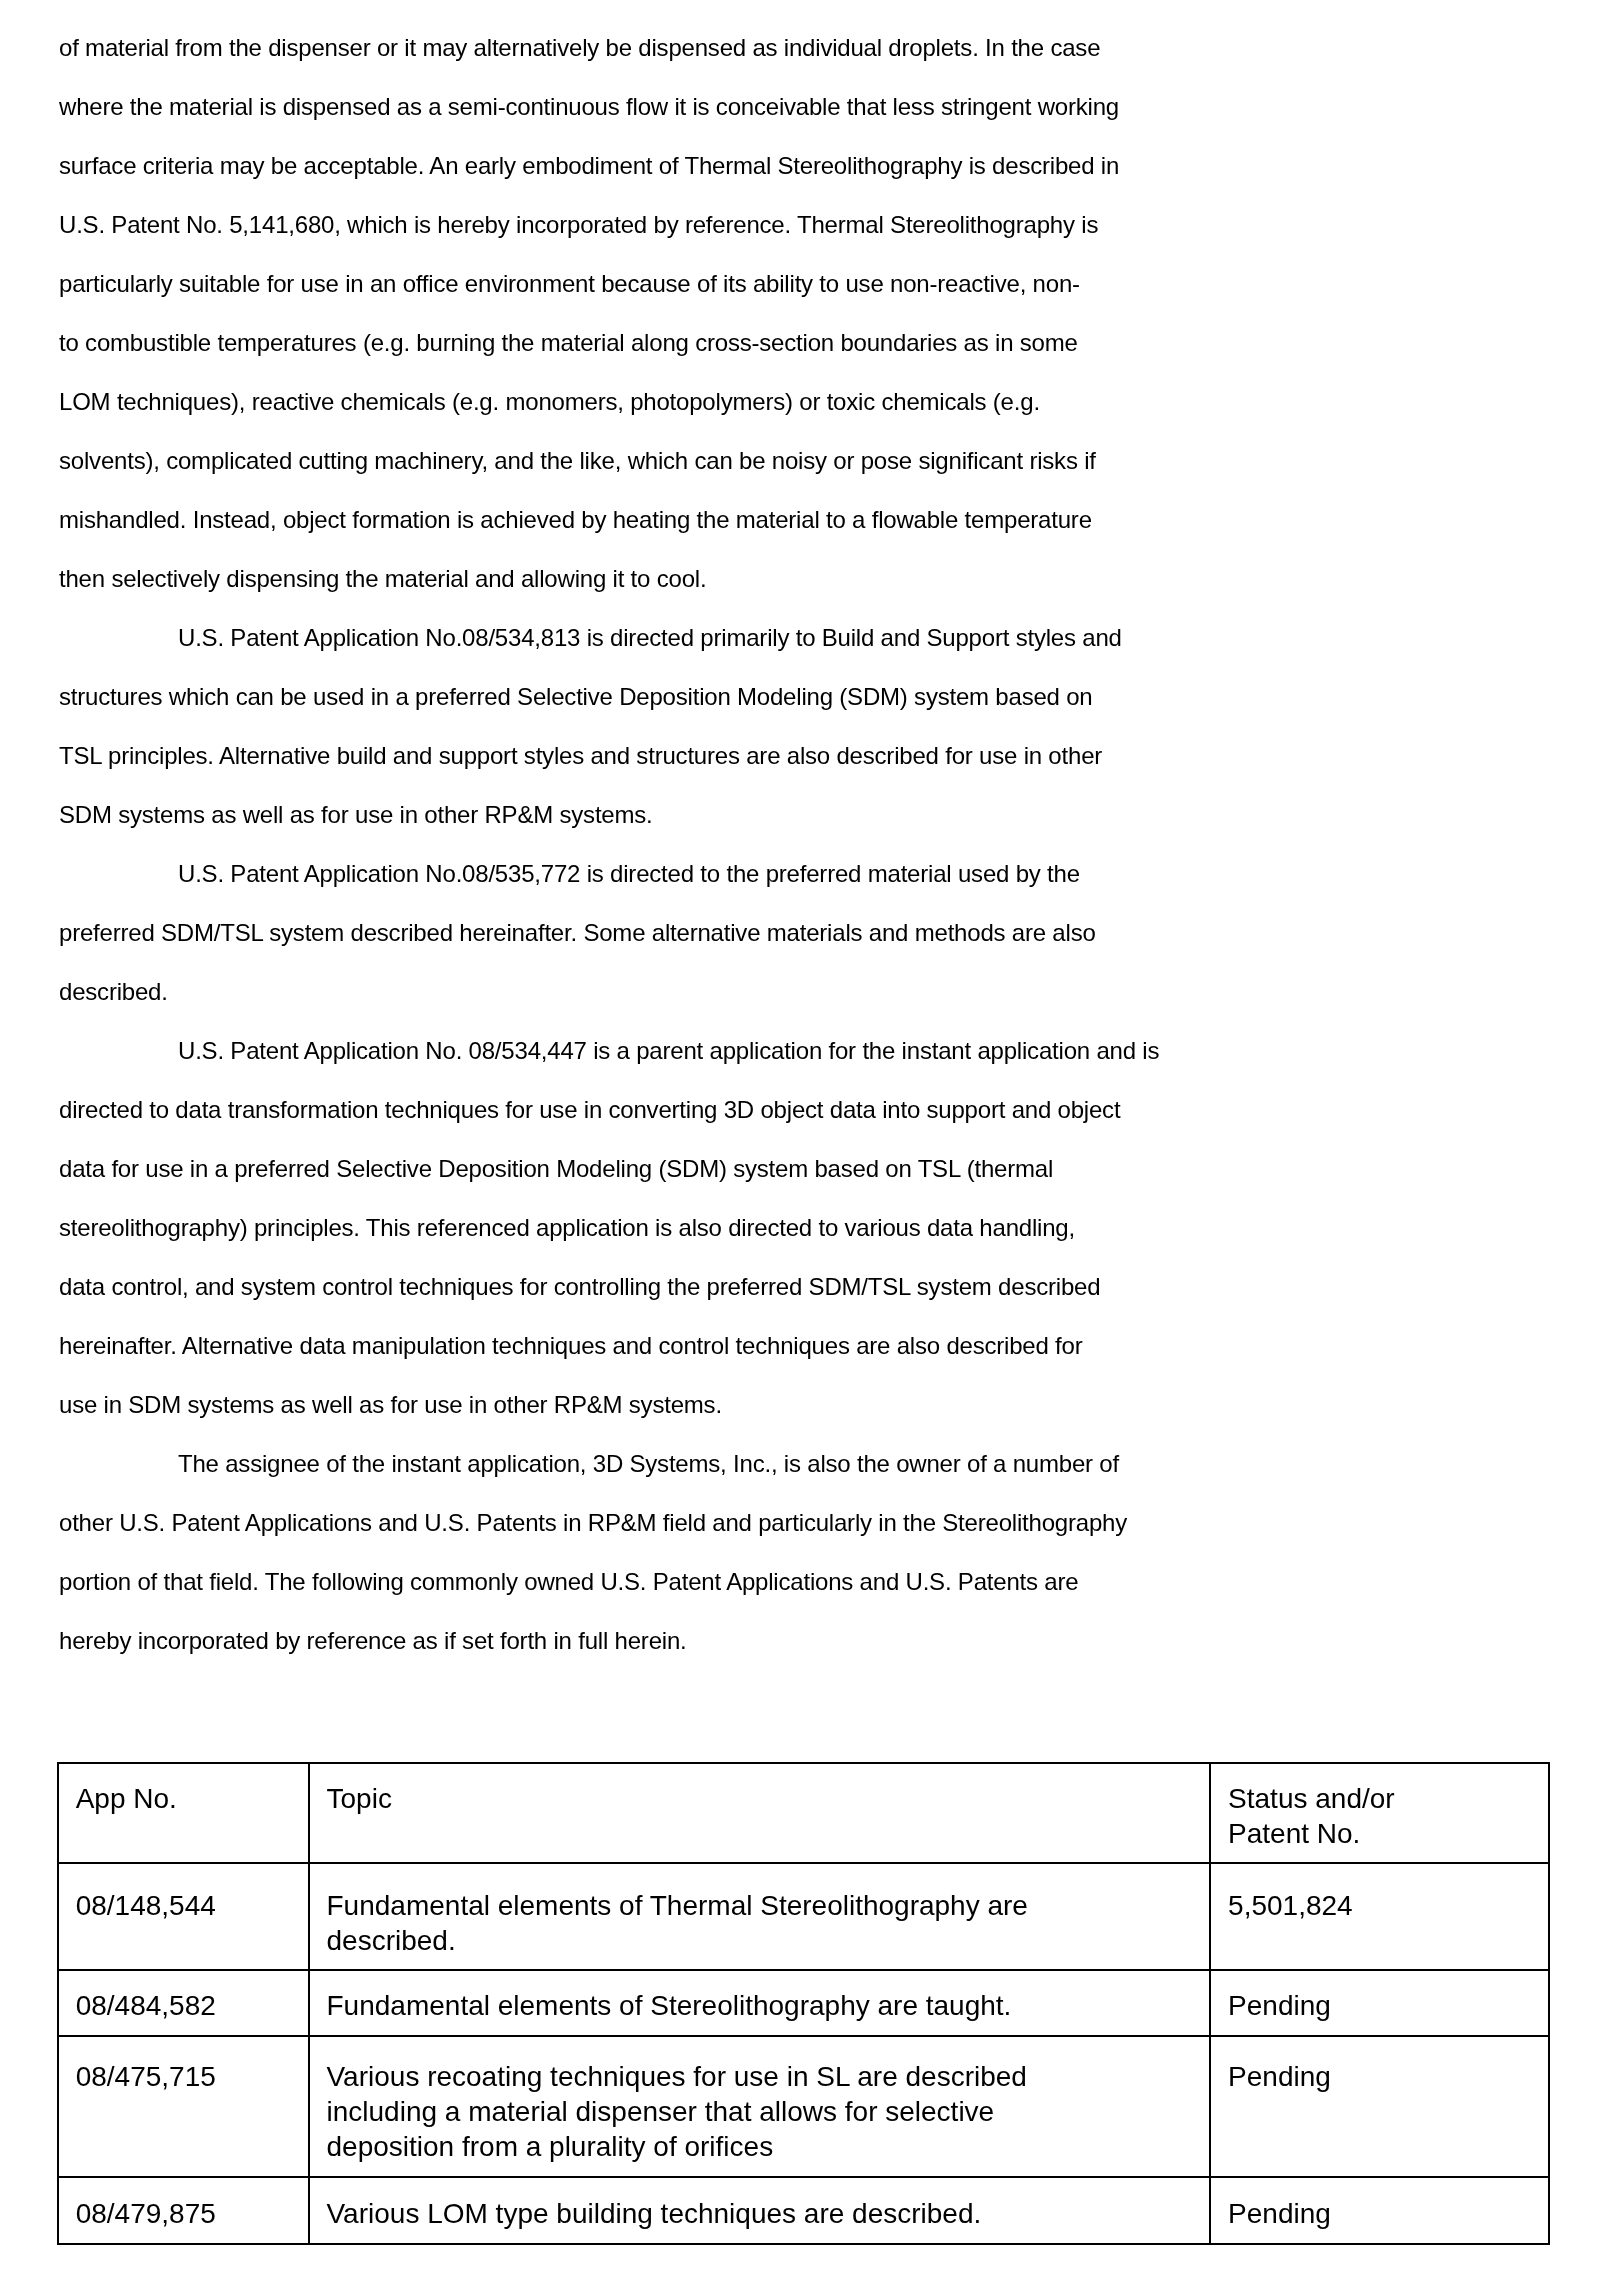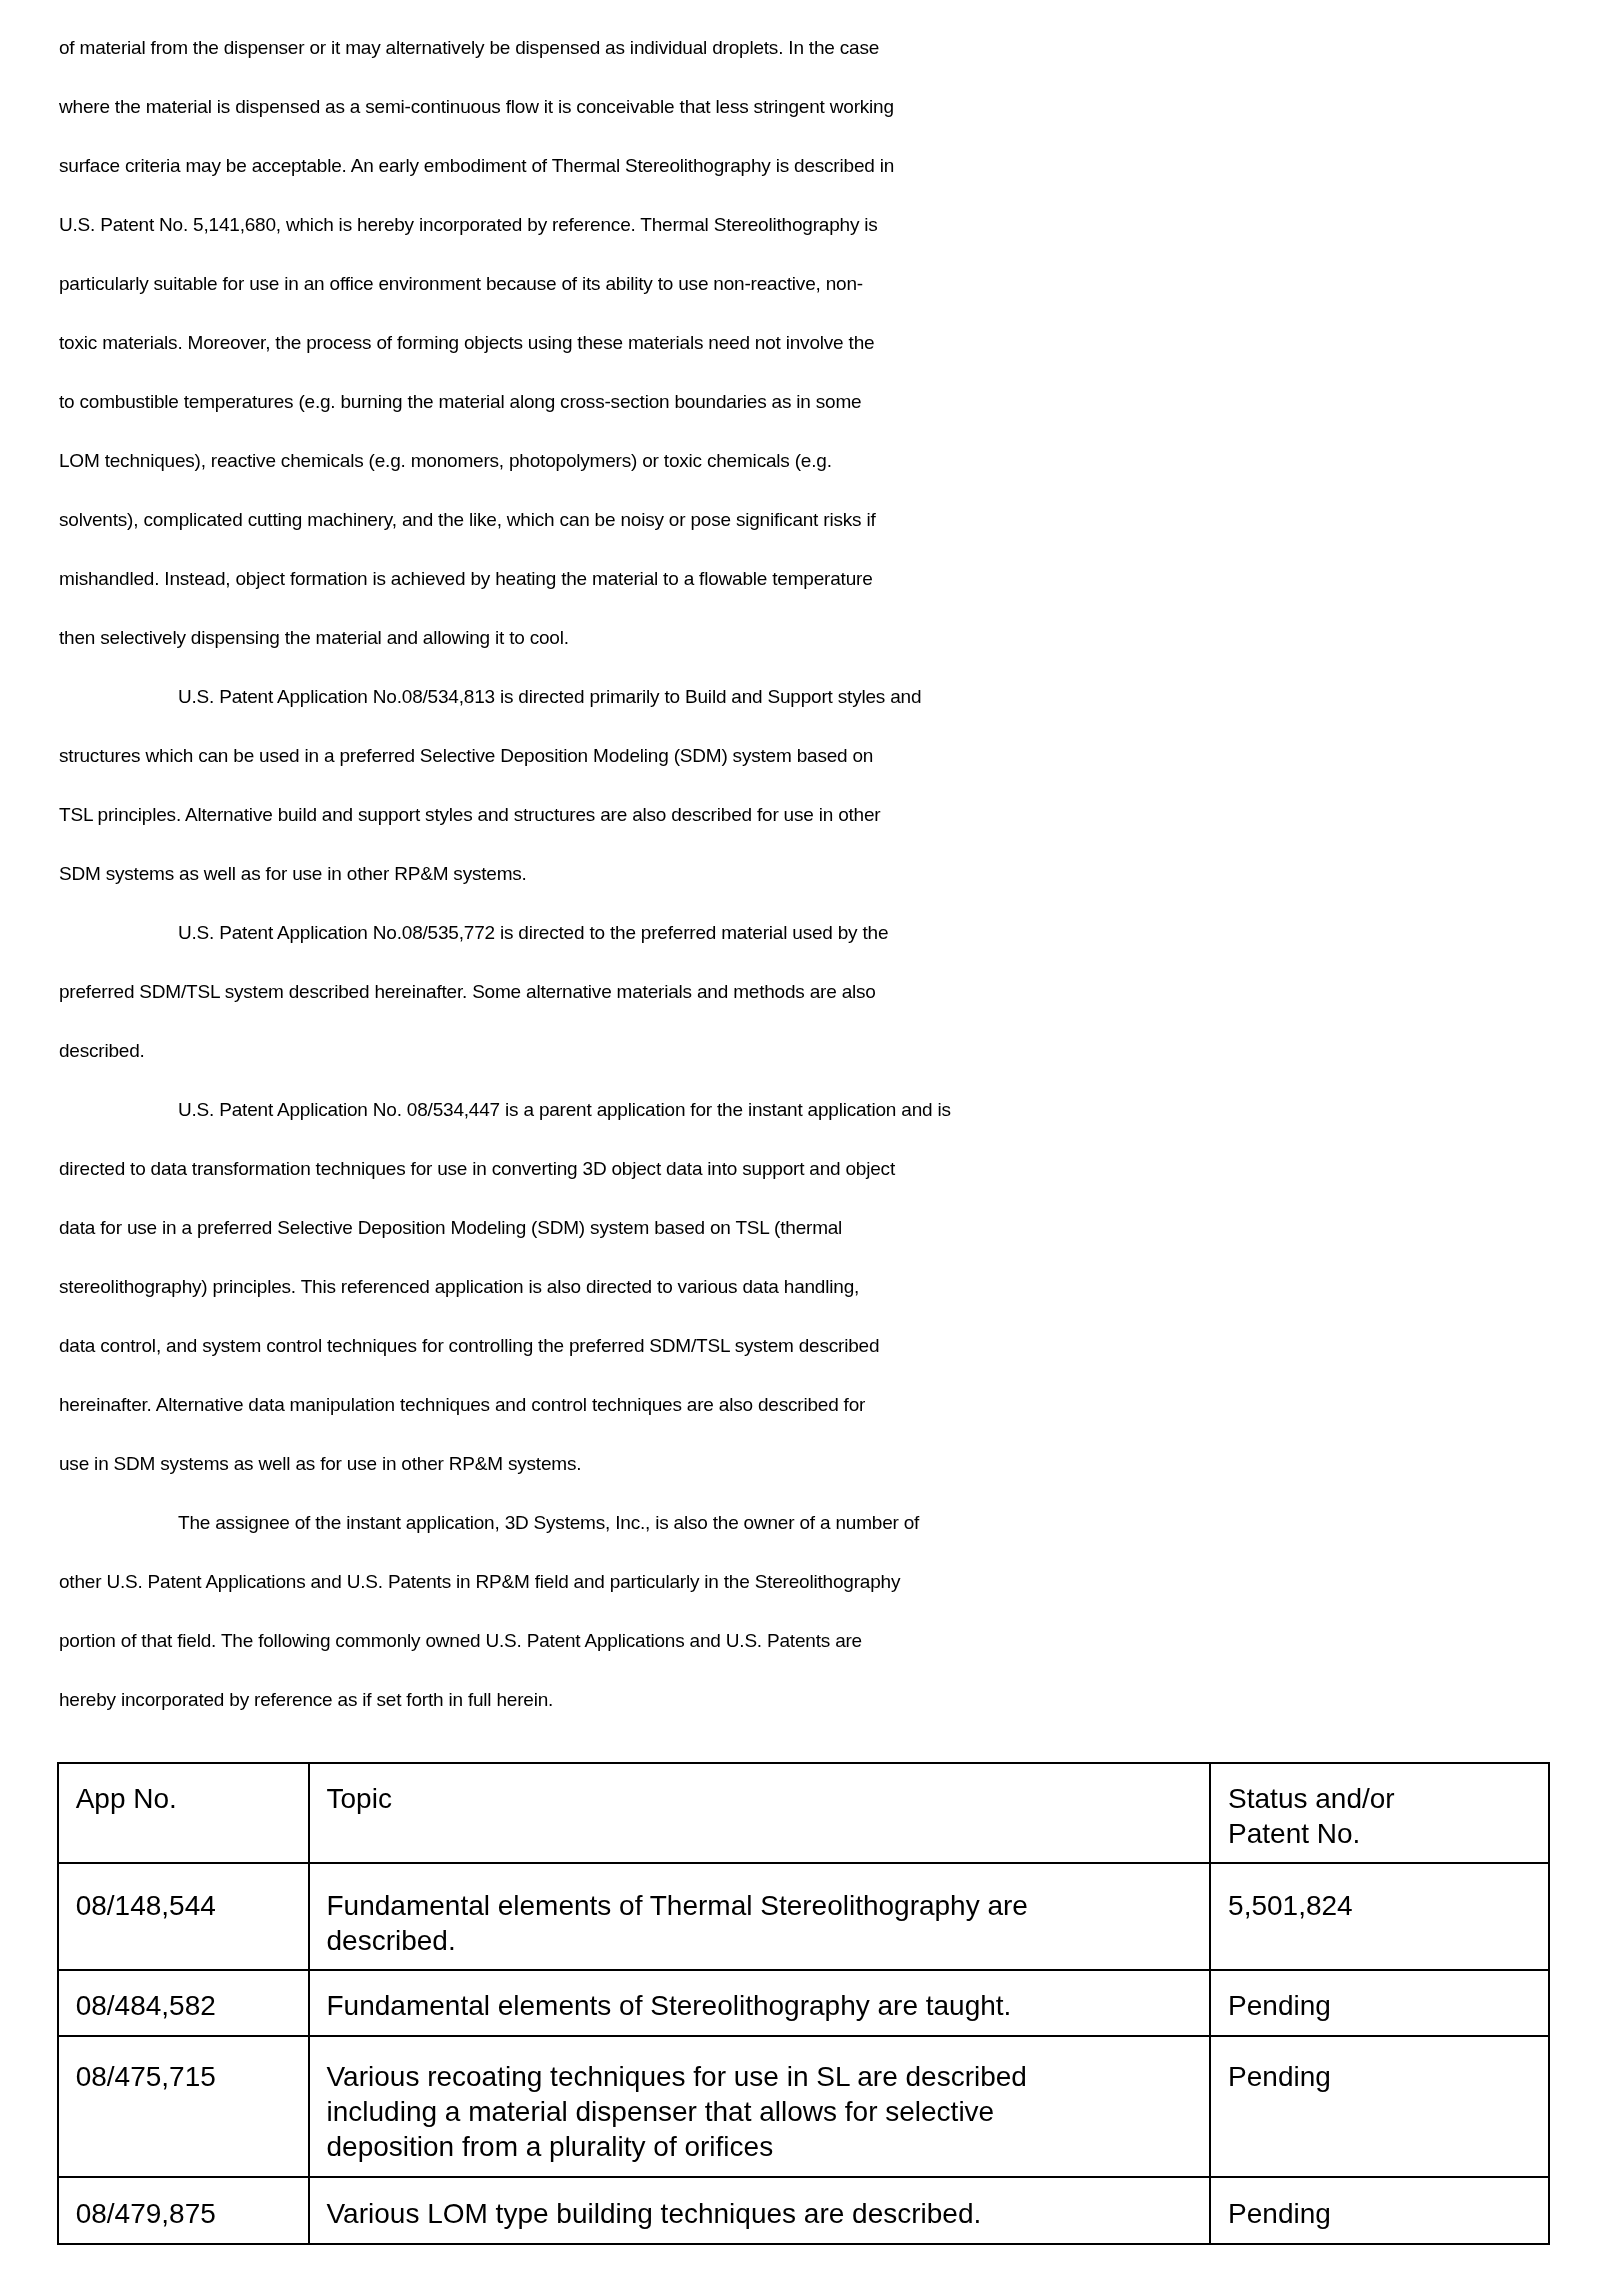--- a/index.html
+++ b/index.html
@@ -12,21 +12,21 @@
       font-family: "Liberation Sans", sans-serif;
     }
     .page {
       position: absolute;
       left: 59px;
       top: 18.4px;
       width: 1496px;
     }
     .para {
       margin: 0;
-      font-size: 19px;
+      font-size: 24px;
       line-height: 59px;
       letter-spacing: -0.2px;
       text-align: justify;
       text-align-last: left;
     }
     .para .line { display: block; white-space: nowrap; }
     table.refs {
       position: absolute;
       left: 57px;
       top: 1762px;
@@ -53,21 +53,20 @@
 <body>
 
 <div class="page">
 
   <p class="para">
     <span class="line">of material from the dispenser or it may alternatively be dispensed as individual droplets.  In the case</span>
     <span class="line">where the material is dispensed as a semi-continuous flow it is conceivable that less stringent working</span>
     <span class="line">surface criteria may be acceptable.  An early embodiment of Thermal Stereolithography is described in</span>
     <span class="line">U.S. Patent No. 5,141,680, which is hereby incorporated by reference.  Thermal Stereolithography is</span>
     <span class="line">particularly suitable for use in an office environment because of its ability to use non-reactive, non-</span>
-    <span class="line">toxic materials.   Moreover, the process of forming objects using these materials need not involve the</span>
     <span class="line">to combustible temperatures (e.g. burning the material along cross-section boundaries as in some</span>
     <span class="line">LOM techniques), reactive chemicals (e.g. monomers, photopolymers) or toxic chemicals (e.g.</span>
     <span class="line">solvents), complicated cutting machinery, and the like, which can be noisy or pose  significant risks if</span>
     <span class="line">mishandled.  Instead, object formation is achieved by heating the material to a flowable temperature</span>
     <span class="line">then selectively dispensing the material and allowing it to cool.</span>
   </p>
 
   <p class="para">
     <span class="line" style="padding-left:119px">U.S. Patent Application No.08/534,813 is directed primarily to Build and Support styles and</span>
     <span class="line">structures which can be used in a preferred Selective Deposition Modeling (SDM) system based on</span>

